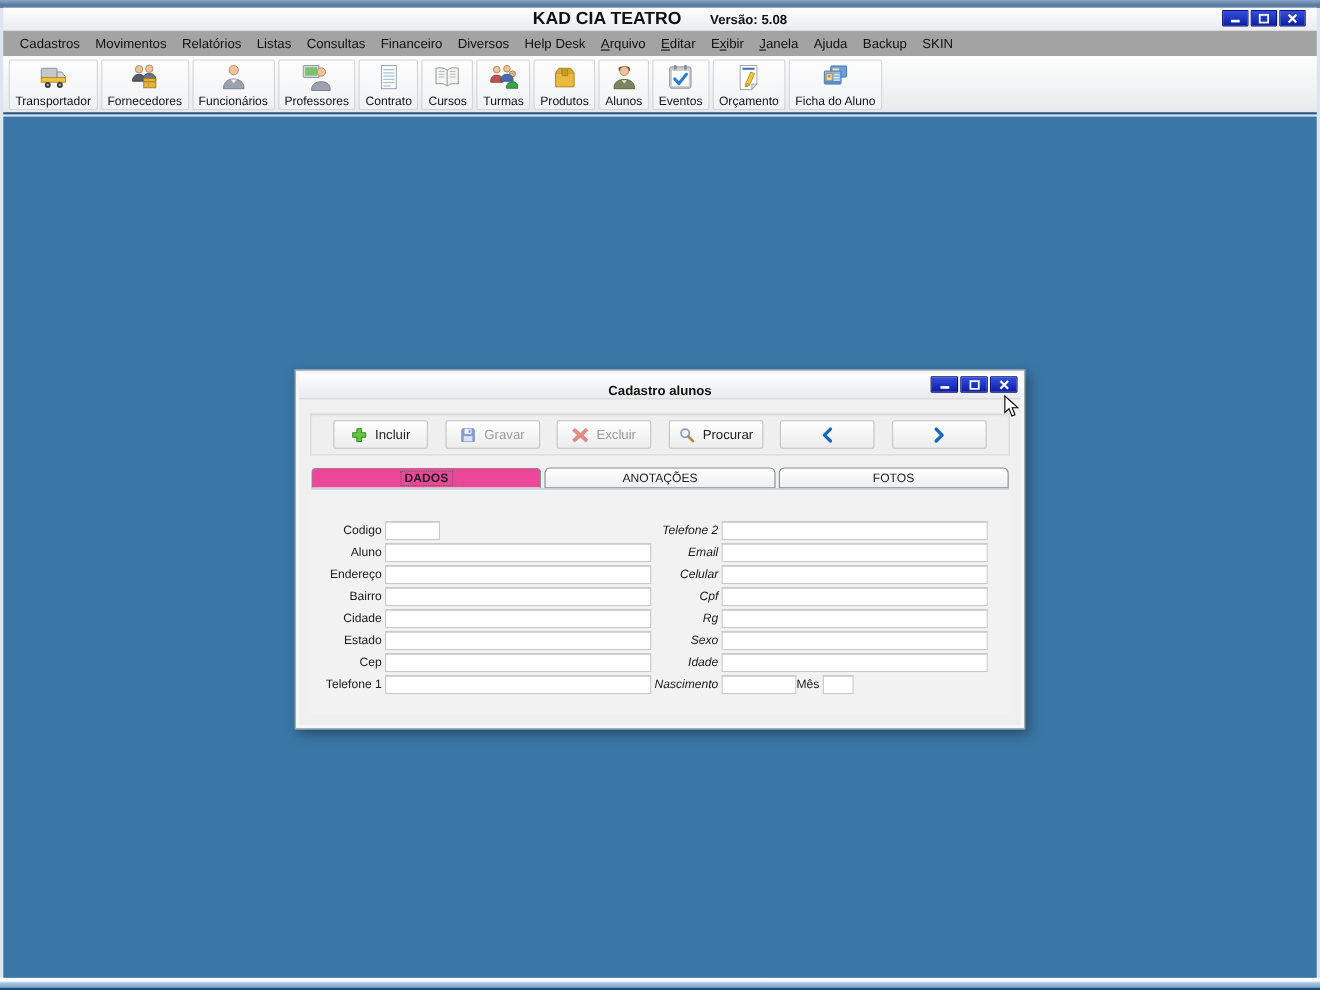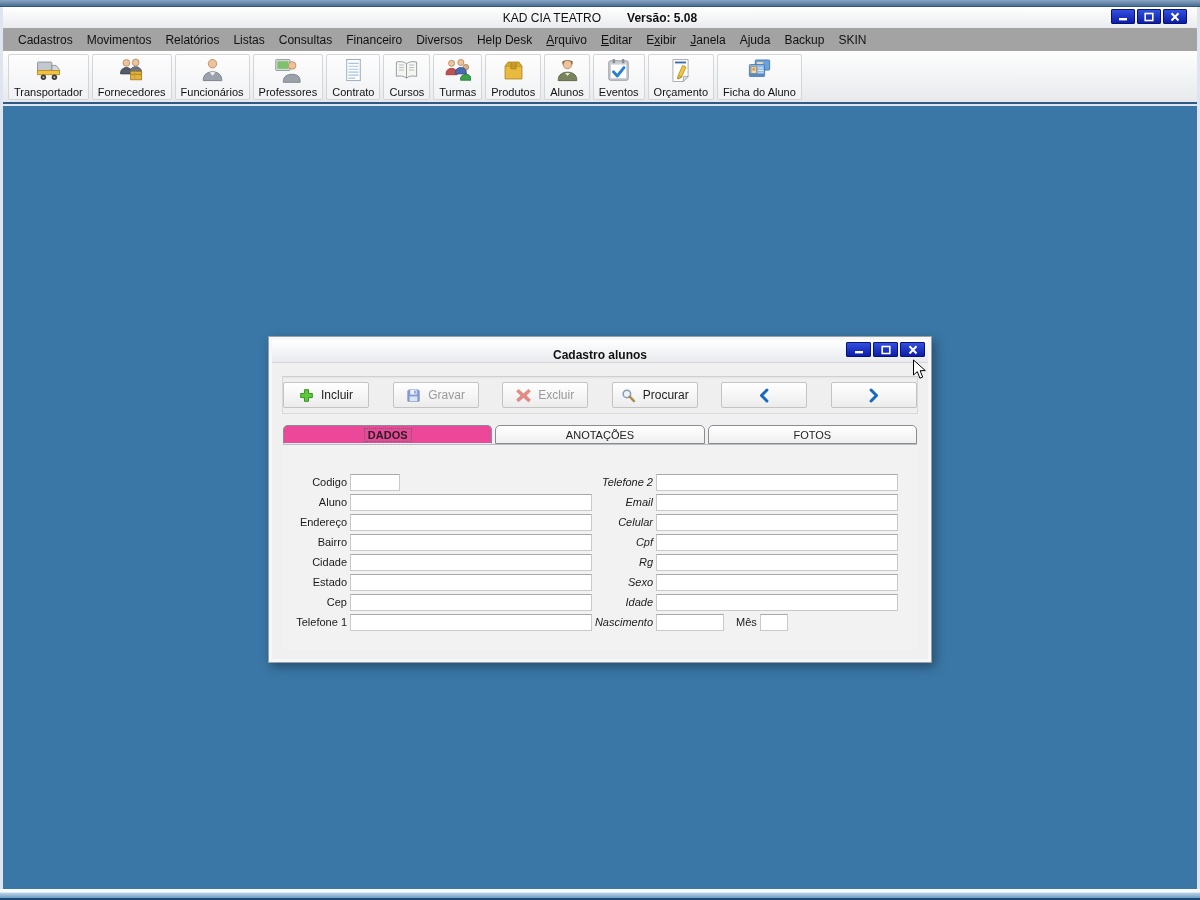--- a/index.html
+++ b/index.html
@@ -8,21 +8,21 @@
     font-family:"Liberation Sans", sans-serif;
     background:#dfe5ee;
     -webkit-font-smoothing:antialiased;
   }
   
   .frame-top{position:absolute;top:0;left:0;right:0;height:6px;
     background:linear-gradient(180deg,#8aa6c4,#4a6d94);border-bottom:1px solid #33567d;}
   .titlebar{position:absolute;top:7px;left:3px;right:3px;height:21px;
     background:linear-gradient(180deg,#ffffff,#e9ebee);
     display:flex;align-items:center;justify-content:center;}
-  .title-text{font-weight:normal;font-size:12px;color:#111;}
+  .title-text{font-weight:bold;font-size:16px;color:#111;}
   .title-version{font-weight:bold;font-size:12px;color:#111;margin-left:26px;}
   .win-controls{position:absolute;right:10px;top:2px;display:flex;gap:2px;}
   .ctl-btn{width:24px;height:15px;border:1px solid #071277;border-radius:1px;
     background:linear-gradient(180deg,#3350e0,#0c1da8);
     display:flex;align-items:center;justify-content:center;padding:0;cursor:default;}
   .ctl-btn svg{width:12px;height:10px;display:block;}
   .menubar{position:absolute;top:28px;left:3px;right:3px;height:23px;
     background:#a3a3a3;border-bottom:1px solid #e3e3e6;
     display:flex;align-items:center;padding-left:8px;font-size:12px;color:#111;}
   .menu-item{padding:3px 7px;white-space:nowrap;}
@@ -48,21 +48,21 @@
   .dialog-titlebar{position:absolute;top:3px;left:3px;right:3px;height:22px;
     background:linear-gradient(180deg,#ffffff,#e8eaed);border-bottom:1px solid #d6d6d6;
     display:flex;align-items:flex-end;justify-content:center;}
   .dialog-title{font-weight:bold;font-size:12px;color:#111;}
   .dialog-controls{position:absolute;right:6px;top:5px;display:flex;gap:2px;z-index:5;}
   .dialog .ctl-btn{width:25px;height:15px;}
   .dialog-toolbar{position:absolute;left:13px;right:13px;top:39px;height:38px;
     background:#efefef;border:1px solid #d9d9d9;border-top-color:#cfcfcf;
     box-shadow:inset 0 1px 2px rgba(0,0,0,.05);
     display:flex;align-items:center;justify-content:space-between;
-    padding:0 0;box-sizing:border-box;}
+    padding:0 20px;box-sizing:border-box;}
   .action-btn{width:86px;height:26px;background:linear-gradient(180deg,#ffffff,#ececec);
     border:1px solid #c3c3c3;border-radius:2px;
     display:flex;align-items:center;justify-content:center;gap:7px;
     font-size:12px;color:#222;box-sizing:border-box;}
   .action-btn .a-icon{width:15px;height:15px;}
   .action-btn .a-icon svg{width:15px;height:15px;display:block;}
   .action-btn.disabled{color:#9b9b9b;}
   .action-btn.disabled .a-icon{opacity:.55;}
   .tabs{position:absolute;left:14px;right:14px;top:88px;height:19px;display:flex;gap:3px;}
   .tab{flex:1;background:linear-gradient(180deg,#ffffff,#efefef);
@@ -81,21 +81,21 @@
   .form-label{font-size:11px;color:#1a1a1a;text-align:right;white-space:nowrap;}
   .col-left .form-label{width:68px;}
   .col-right .form-label{width:66px;font-style:italic;}
   .form-input{height:15px;border:1px solid #c9c9c9;border-top-color:#a9a9a9;
     background:#fff;margin-left:3px;font-size:11px;padding:0 2px;
     font-family:"Liberation Sans", sans-serif;}
   .w-normal{width:236px;}
   .w-small{width:44px;}
   .w-date{width:62px;}
   .w-tiny{width:22px;}
-  .extra-label{font-size:11px;color:#1a1a1a;margin-left:12px;}
+  .extra-label{font-size:11px;color:#1a1a1a;}
   
   .cursor{position:absolute;left:912px;top:359px;width:15px;height:22px;z-index:50;}
   .cursor svg{width:15px;height:22px;display:block;}
 </style>
 </head>
 <body>
 
 <div class="frame-top"></div>
 
 <div class="titlebar">

